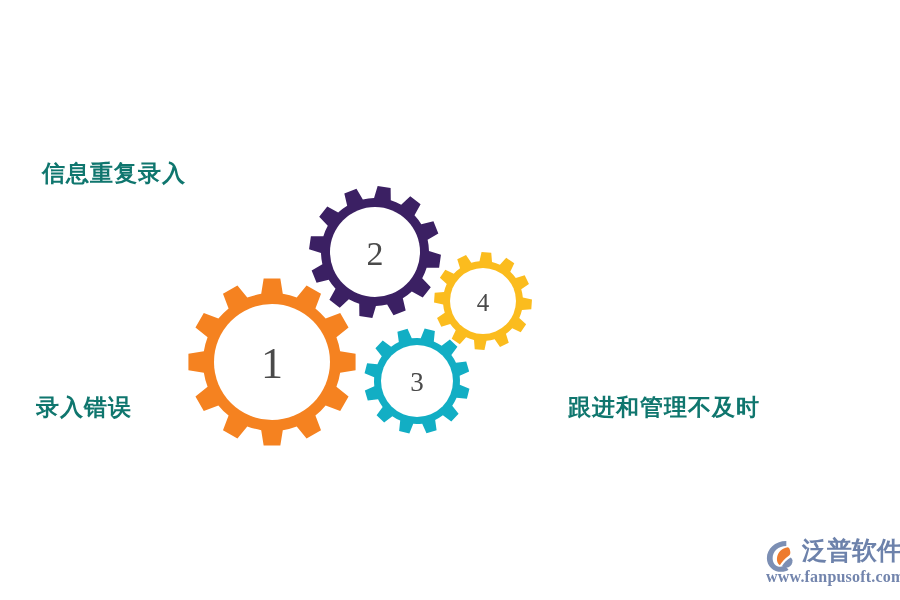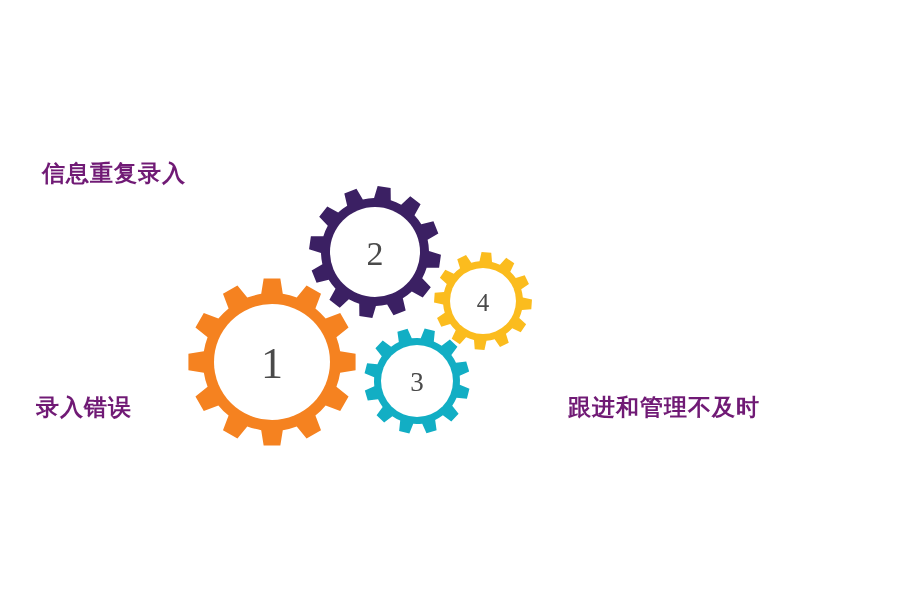--- a/index.html
+++ b/index.html
@@ -21,21 +21,21 @@
     height: 600px;
     background: #ffffff;
   }
 
   
   .label {
     position: absolute;
     font-family: "Liberation Serif", "DejaVu Serif", serif;
     font-size: 23px;
     font-weight: 700;
-    color: #701a75;
+    color: #0f766e;
     letter-spacing: 1px;
     white-space: nowrap;
     line-height: 1;
   }
   .label-tl { left: 42px;  top: 162px; }
   .label-tr { left: 568px; top: 162px; }
   .label-bl { left: 36px;  top: 396px; }
   .label-br { left: 568px; top: 396px; }
 
   
@@ -117,14 +117,26 @@
         <circle cx="417" cy="381" r="36" fill="#ffffff"></circle>
         <text x="417" y="382" class="gear-number" font-size="27">3</text>
       </g>
       <g>
         <path d="M522.85 297.51 L531.98 299.55 L531.30 309.26 L521.97 310.00 A 40 40 0 0 1 519.25 317.90 L519.25 317.90 L526.14 324.23 L520.70 332.30 L512.25 328.28 A 40 40 0 0 1 505.94 333.77 L505.94 333.77 L508.75 342.69 L500.00 346.96 L494.69 339.25 A 40 40 0 0 1 486.49 340.85 L486.49 340.85 L484.45 349.98 L474.74 349.30 L474.00 339.97 A 40 40 0 0 1 466.10 337.25 L466.10 337.25 L459.77 344.14 L451.70 338.70 L455.72 330.25 A 40 40 0 0 1 450.23 323.94 L450.23 323.94 L441.31 326.75 L437.04 318.00 L444.75 312.69 A 40 40 0 0 1 443.15 304.49 L443.15 304.49 L434.02 302.45 L434.70 292.74 L444.03 292.00 A 40 40 0 0 1 446.75 284.10 L446.75 284.10 L439.86 277.77 L445.30 269.70 L453.75 273.72 A 40 40 0 0 1 460.06 268.23 L460.06 268.23 L457.25 259.31 L466.00 255.04 L471.31 262.75 A 40 40 0 0 1 479.51 261.15 L479.51 261.15 L481.55 252.02 L491.26 252.70 L492.00 262.03 A 40 40 0 0 1 499.90 264.75 L499.90 264.75 L506.23 257.86 L514.30 263.30 L510.28 271.75 A 40 40 0 0 1 515.77 278.06 L515.77 278.06 L524.69 275.25 L528.96 284.00 L521.25 289.31 A 40 40 0 0 1 522.85 297.51 Z" fill="#FBBC1E"></path>
         <circle cx="483" cy="301" r="33" fill="#ffffff"></circle>
         <text x="483" y="302" class="gear-number" font-size="25">4</text>
       </g>
     </svg>
 
+  <div id="logo">
+    <svg id="logo-mark" viewBox="0 0 100 100" xmlns="http://www.w3.org/2000/svg">
+      <path d="M62 8 C30 8 8 30 8 56 C8 78 26 94 48 94 C56 94 63 92 68 88
+               L58 76 C54 79 50 80 46 80 C33 80 24 70 24 56 C24 37 40 22 62 22 Z" fill="#7C8FB4"></path>
+      <path d="M66 26 C50 28 38 40 36 56 C35 64 38 71 44 76
+               C50 66 58 57 68 50 C72 47 74 43 73 38 C72 31 70 27 66 26 Z" fill="#EE7B2E"></path>
+      <path d="M74 54 C64 60 56 68 50 78 C56 82 62 83 68 81
+               C76 78 80 70 79 62 C78 58 76 55 74 54 Z" fill="#7C8FB4"></path>
+    </svg>
+    <div id="logo-wordmark">泛普软件</div>
+    <div id="logo-url">www.fanpusoft.com</div>
+  </div>
 
 </div>
 
 </body></html>

